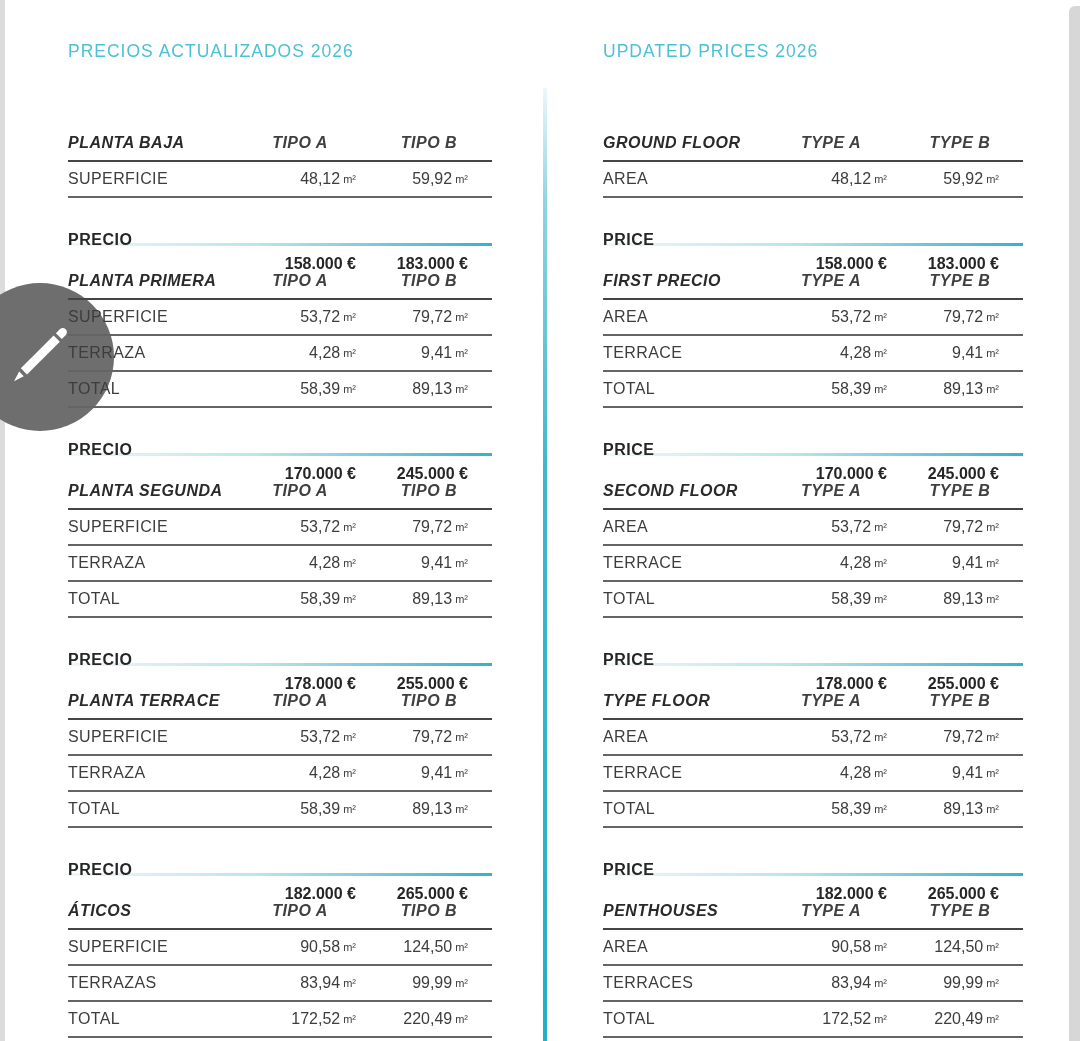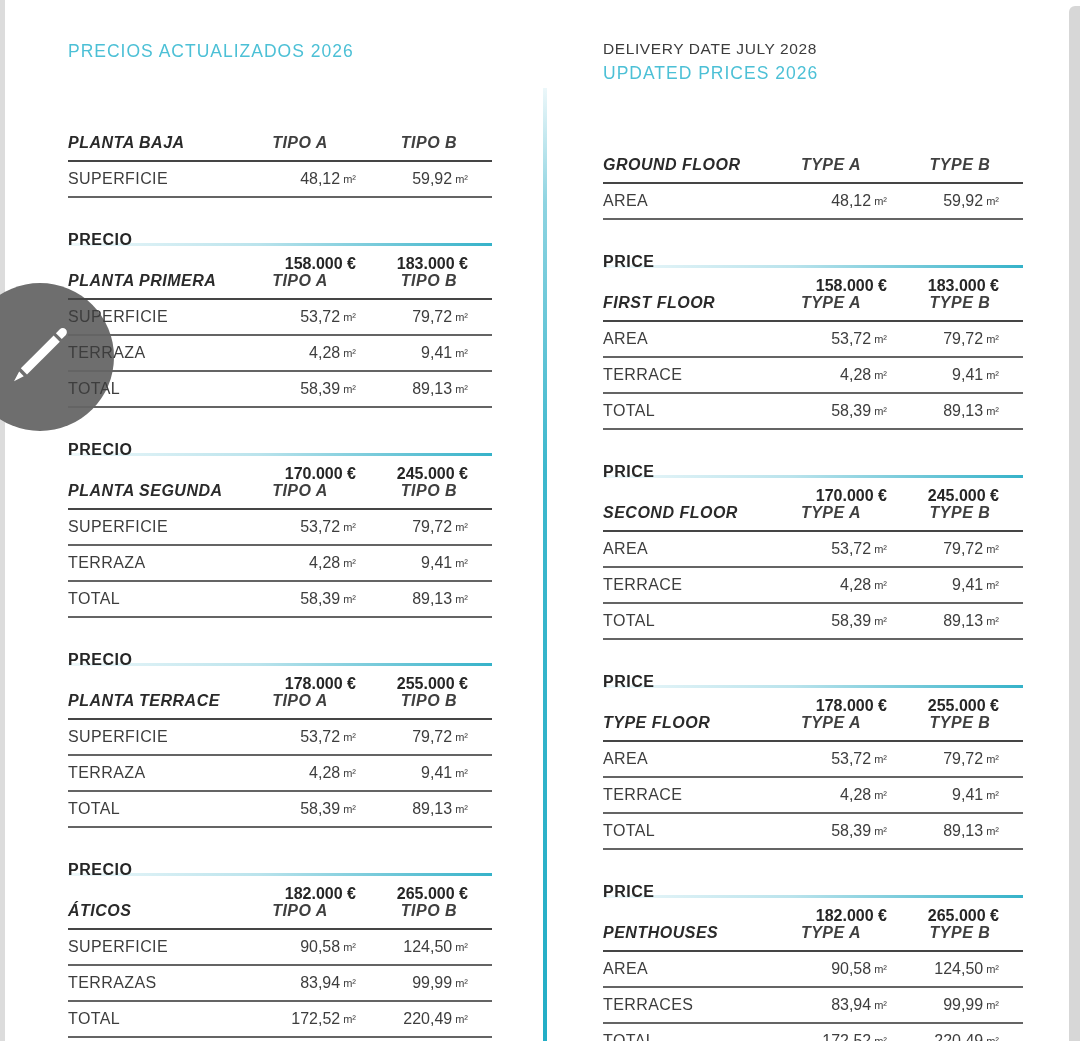--- a/index.html
+++ b/index.html
@@ -206,21 +206,20 @@
           <div class="cell-label">TOTAL</div>
           <div class="cell-a"><span class="num">172,52</span><span class="unit">m²</span></div>
           <div class="cell-b"><span class="num">220,49</span><span class="unit">m²</span></div>
         </div>
         <div class="t-row t-price"></div>
       </section>
     </div>
 </div>
 
 <div class="col col-right">
-  <div class="heading-line1">DELIVERY DATE JULY 2028</div>
   <div class="heading-line2">UPDATED PRICES 2026</div>
   <div class="tables" id="tables-right">
       <section class="price-table">
         <div class="t-row t-head">
           <div class="cell-label">GROUND FLOOR</div>
           <div class="cell-a">TYPE A</div>
           <div class="cell-b">TYPE B</div>
         </div>
         <div class="t-row">
           <div class="cell-label">AREA</div>
@@ -229,21 +228,21 @@
         </div>
         <div class="t-row t-price">
           <div class="cell-label">PRICE</div>
           <div class="cell-a">158.000 €</div>
           <div class="cell-b">183.000 €</div>
         </div>
       </section>
       <div class="separator"></div>
       <section class="price-table">
         <div class="t-row t-head">
-          <div class="cell-label">FIRST FLOOR</div>
+          <div class="cell-label">FIRST PRECIO</div>
           <div class="cell-a">TYPE A</div>
           <div class="cell-b">TYPE B</div>
         </div>
         <div class="t-row">
           <div class="cell-label">AREA</div>
           <div class="cell-a"><span class="num">53,72</span><span class="unit">m²</span></div>
           <div class="cell-b"><span class="num">79,72</span><span class="unit">m²</span></div>
         </div>
         <div class="t-row">
           <div class="cell-label">TERRACE</div>

